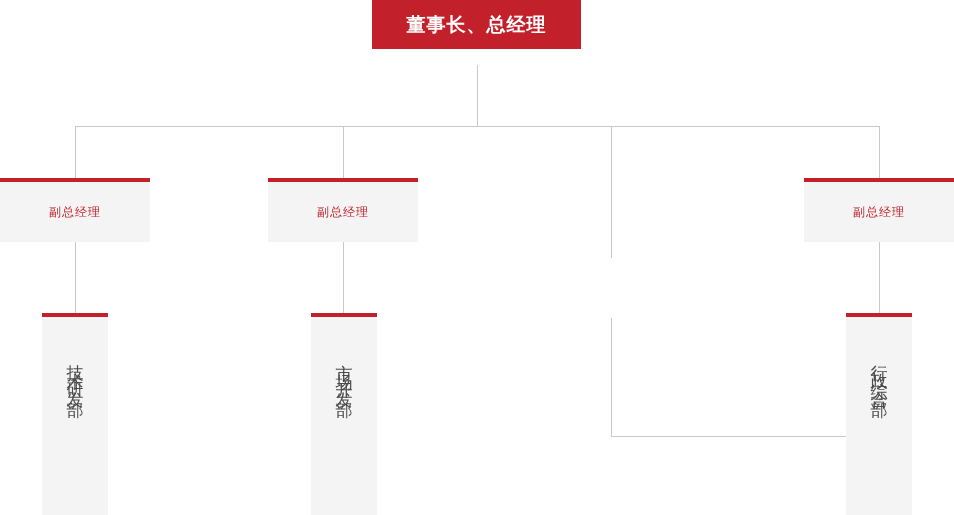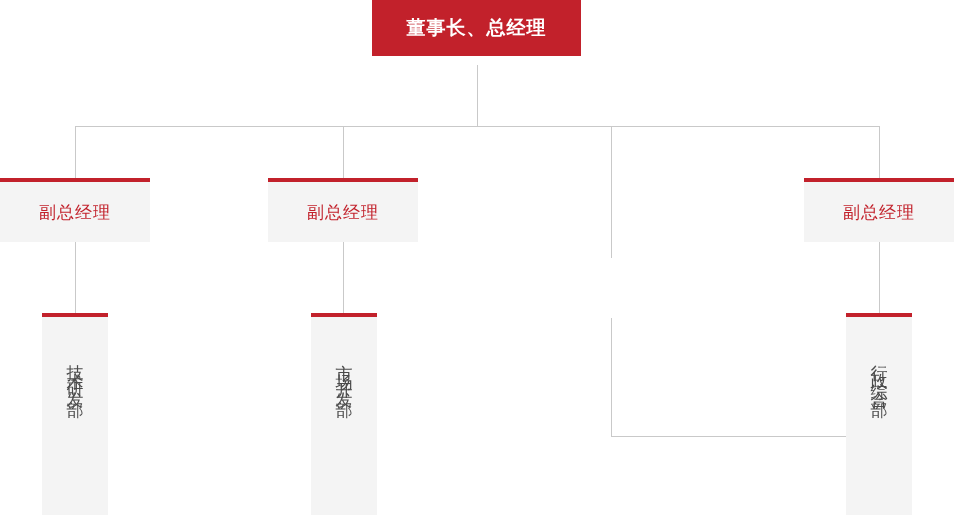--- a/index.html
+++ b/index.html
@@ -45,21 +45,21 @@
 
   
   .node-mid {
     position: absolute;
     background: #f4f4f4;
     border-top: 4px solid #c2212b;
     color: #c2212b;
     display: flex;
     align-items: center;
     justify-content: center;
-    font-size: 17px;
+    font-size: 12px;
     letter-spacing: 1px;
   }
 
   
   .node-dept {
     position: absolute;
     background: #f4f4f4;
     border-top: 4px solid #c2212b;
     color: #4a4a4a;
     font-size: 17px;
@@ -95,21 +95,21 @@
   <div class="line-v" style="left:75px; top:238px; height:75px;"></div>
 
   <div class="line-v" style="left:343px; top:238px; height:75px;"></div>
 
   <div class="line-v" style="left:611px; top:318px; height:119px;"></div>
 
   <div class="line-h" style="left:611px; top:436px; width:238px;"></div>
 
   <div class="line-v" style="left:879px; top:238px; height:75px;"></div>
 
-  <div class="node-top" style="left:372px; top:0px; width:209px; height:56px;font-family:Liberation Mono, monospace;">
+  <div class="node-top" style="left:372px; top:0px; width:209px; height:49px;font-family:Liberation Mono, monospace;">
     <span>董事长、总经理</span>
   </div>
 
   <div class="node-mid" style="left:0px; top:178px; width:150px; height:60px;">
     <span>副总经理</span>
   </div>
 
   <div class="node-mid" style="left:268px; top:178px; width:150px; height:60px;">
     <span>副总经理</span>
   </div>

